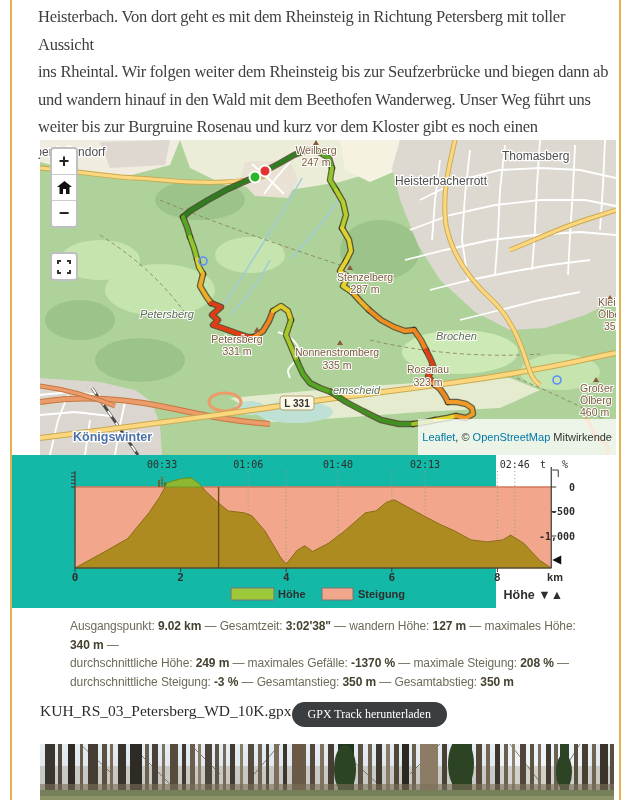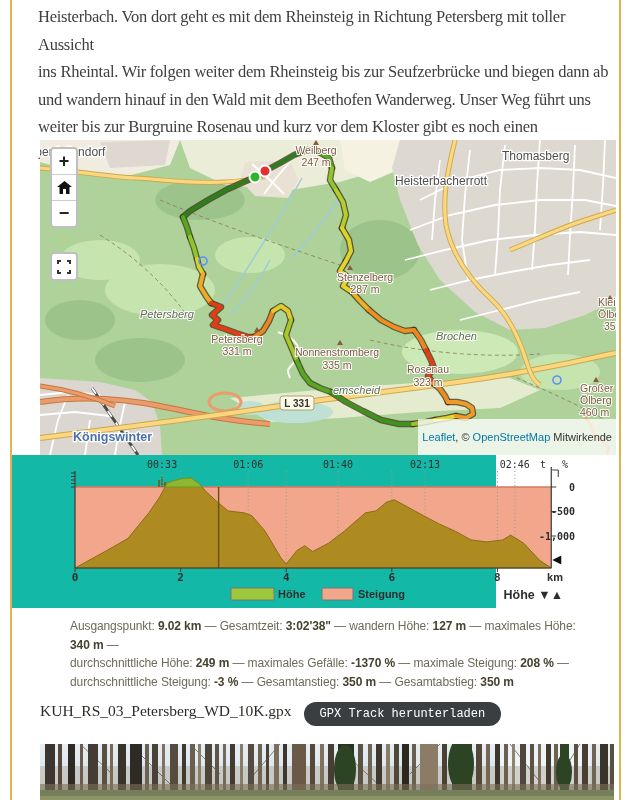--- a/index.html
+++ b/index.html
@@ -40,22 +40,22 @@
   #chart-band{position:absolute;left:12px;top:455px;width:484px;height:153px;background:#14b8a6;}
 
   
   #stats{position:absolute;left:70px;top:617px;width:522px;
          font-size:12px;line-height:18.5px;color:#6e6a58;letter-spacing:-0.1px;}
   #stats b{color:#46422f;}
 
   
   #gpx-row{position:absolute;left:40px;top:702px;width:576px;display:flex;align-items:flex-start;}
   #gpx-file{font-family:"Liberation Serif","DejaVu Serif",serif;font-size:15.5px;color:#2e2c28;}
-  #gpx-btn{margin-left:12px;background:#3b3e40;color:#fff;border:none;border-radius:13px;
-           padding:5px 16px;font-size:12px;font-family:Liberation Mono, monospace;cursor:pointer;}
+  #gpx-btn{background:#3b3e40;color:#fff;border:none;border-radius:13px;
+           padding:5px 16px;font-size:12px;font-family:Liberation Serif, serif;cursor:pointer;}
 
   
   #photo{position:absolute;left:40px;top:744px;width:574px;height:56px;overflow:hidden;background:#d8e0e8;}
 </style>
 </head>
 <body>
 
 <div class="page-border" id="border-left"></div>
 <div class="page-border" id="border-right"></div>
 

